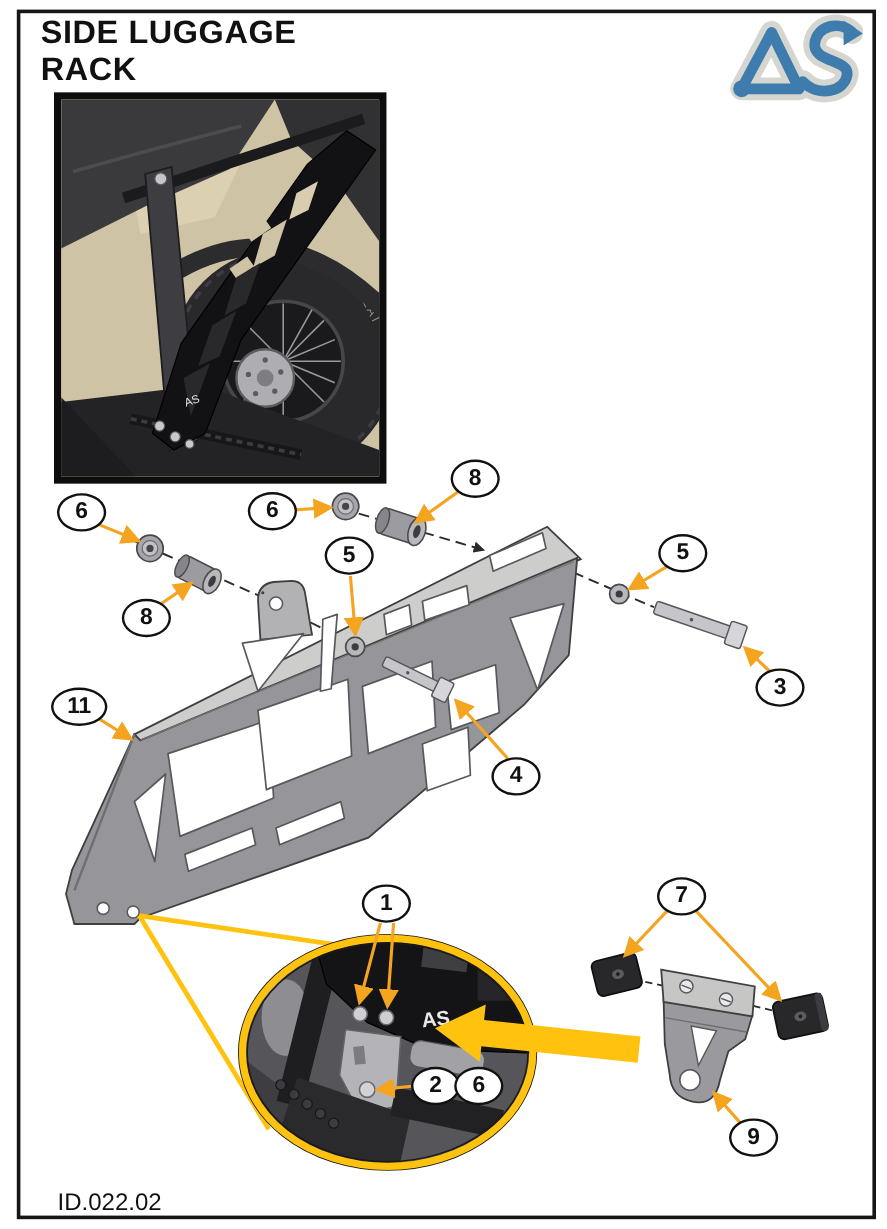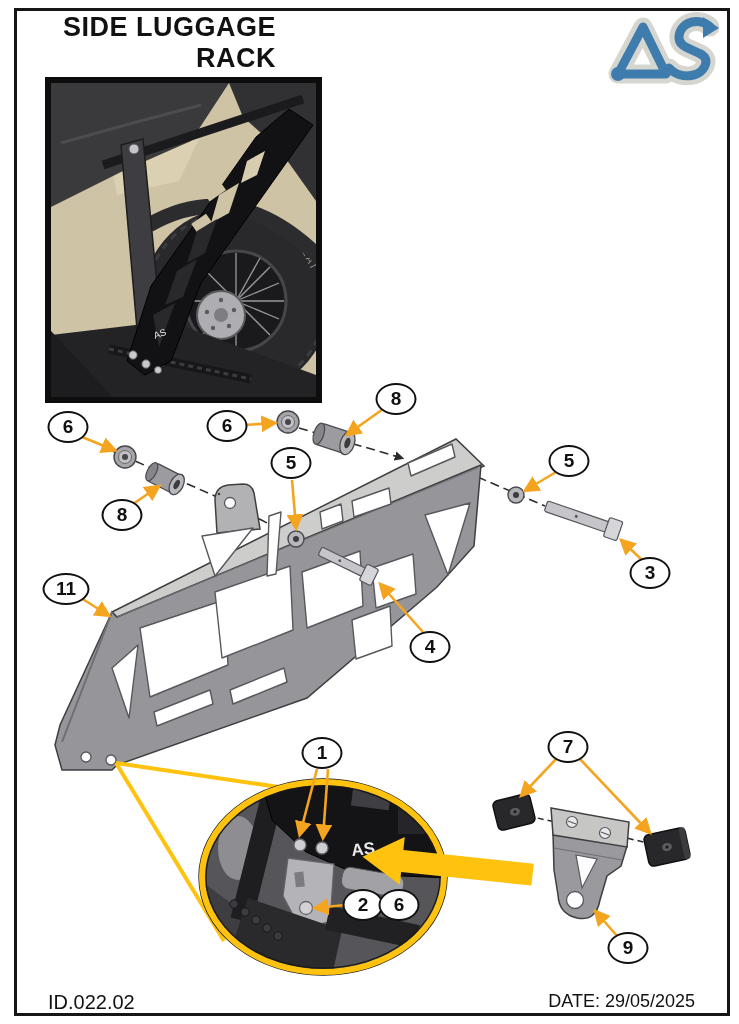--- a/index.html
+++ b/index.html
@@ -1,20 +1,20 @@
 <!DOCTYPE html>
 <html><head>
 <meta charset="utf-8">
 <style>
   html,body{margin:0;padding:0;background:#fff;}
   .page{position:relative;width:739px;height:1024px;background:#ffffff;
         font-family:"Liberation Sans",sans-serif;overflow:hidden;}
   .frame{position:absolute;left:14px;top:8px;right:9px;bottom:8px;
          border:3px solid #161616;}
-  .title{position:absolute;left:34px;top:12px;width:242px;text-align:right;
+  .title{position:absolute;left:34px;top:12px;width:242px;text-align:left;
          font-size:27px;font-weight:700;line-height:1.16;color:#111;letter-spacing:.5px;}
   .logo-box{position:absolute;left:603px;top:8px;width:116px;height:92px;}
   .photo-box{position:absolute;left:45px;top:77px;width:277px;height:326px;
              border:6px solid #0d0d0d;box-sizing:border-box;background:#cfc3a6;}
   .diagram{position:absolute;left:0;top:0;width:739px;height:1024px;z-index:2;}
   .callout{position:absolute;transform:translate(-50%,-50%);background:#fff;
            border:2.5px solid #111;border-radius:50%;display:flex;align-items:center;
            justify-content:center;font-weight:700;font-size:19px;color:#111;
            width:41px;height:32px;z-index:5;box-sizing:border-box;}
   .callout.wide{width:47px;}
@@ -351,14 +351,13 @@
       <span>6</span>
     </div>
   <div class="callout" style="left:568px;top:747px;">
       <span>7</span>
     </div>
   <div class="callout" style="left:628px;top:948px;">
       <span>9</span>
     </div>
 
   <div class="footer-id">ID.022.02</div>
-  <div class="footer-date">DATE: 29/05/2025</div>
 </div>
 
 </body></html>

